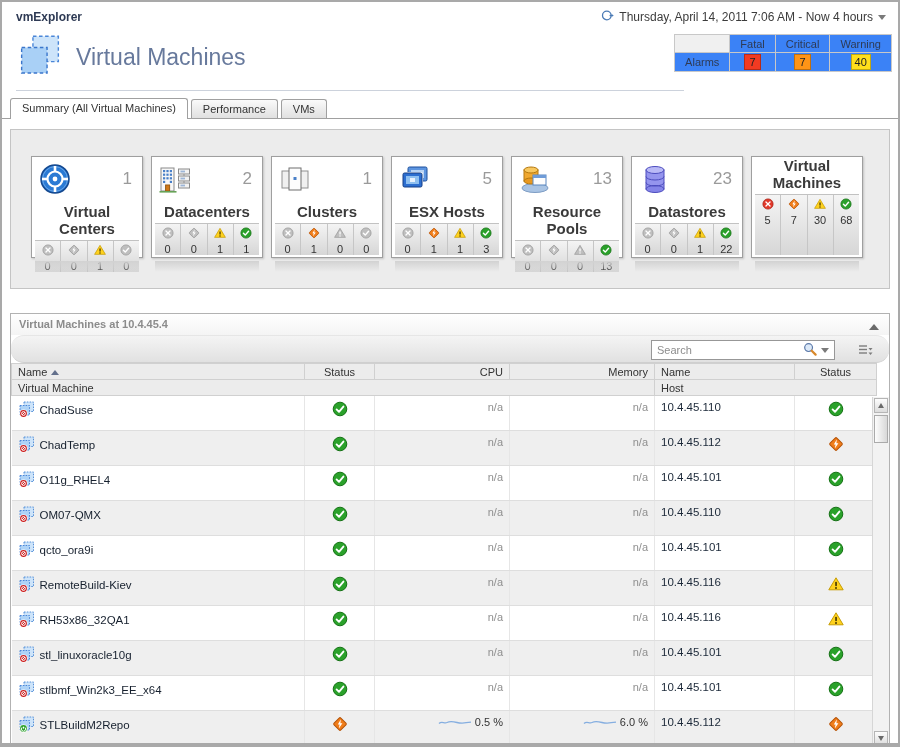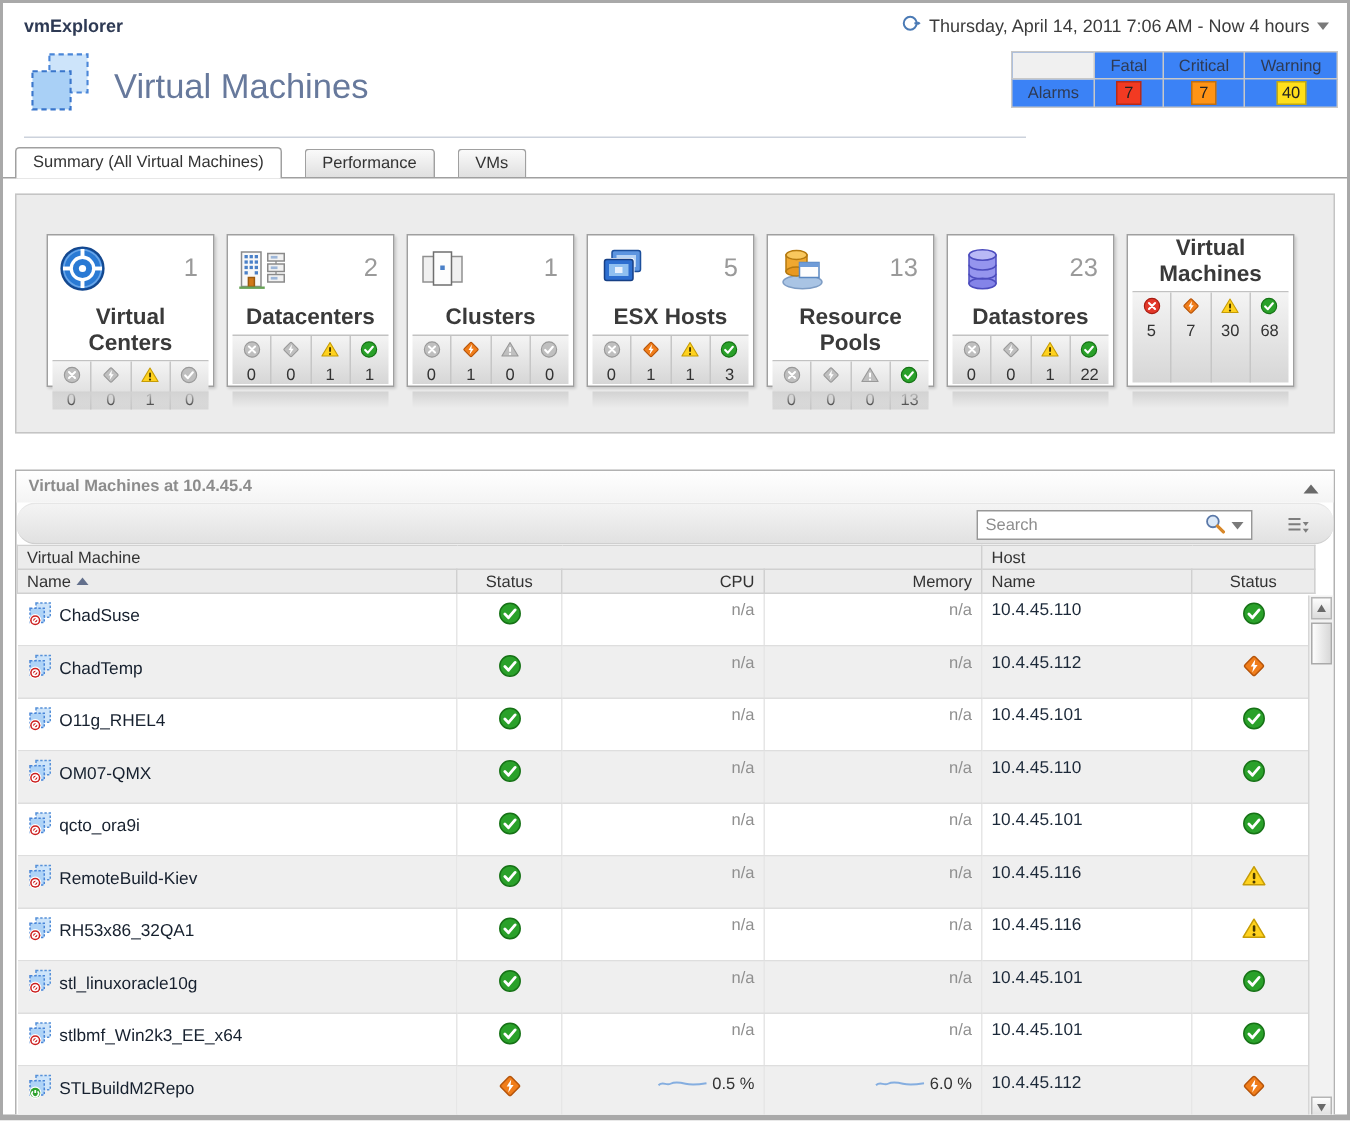--- a/index.html
+++ b/index.html
@@ -17,21 +17,21 @@
   .header-row { position:relative; height:64px; padding-left:14px; }
   .title-block { display:flex; align-items:center; gap:12px; width:668px; border-bottom:1px solid #ccd2dc; padding-bottom:8px; }
   .page-title { font-size:23px; font-weight:normal; color:#67799c; }
   .alarms-box { position:absolute; right:6px; top:2px; border-collapse:collapse; background:#3b82f6; }
   .alarms-box th, .alarms-box td { border:1px solid #c8c8c8; height:18px; padding:1px 10px; font-weight:normal; text-align:center; font-size:11px; color:#2e3a54; }
   .alarms-box .corner { background:#f0f0f0; }
   .alarms-label { font-weight:bold; color:#222; }
   .alarm-badge { display:inline-block; min-width:17px; padding:1px 3px; text-align:center; color:#222; border:1px solid rgba(0,0,0,0.25); }
 
   
-  .tabs { display:flex; align-items:flex-end; gap:15px; padding-left:8px; height:23px; border-bottom:1px solid #a0a0a0; }
+  .tabs { display:flex; align-items:flex-end; gap:3px; padding-left:8px; height:23px; border-bottom:1px solid #a0a0a0; }
   .tab { border:1px solid #a0a0a0; border-bottom:none; border-radius:3px 3px 0 0; padding:3px 11px 3px; background:linear-gradient(#fafafa,#e0e0e0); color:#333; cursor:pointer; position:relative; }
   .tab.active { background:#fff; margin-bottom:-1px; padding-bottom:5px; z-index:2; }
 
   
   .tiles-panel { margin:10px 8px 0; height:160px; border:1px solid #c4c4c4; background:#ececec; padding:26px 0 0 20px; display:flex; gap:8px; }
   .tile { width:112px; height:102px; background:#fff; border:1px solid #9f9f9f; box-shadow:1px 1px 2px rgba(0,0,0,0.18); position:relative; display:flex; flex-direction:column; cursor:pointer; }
   .tile::after { content:""; position:absolute; left:3px; right:3px; bottom:-15px; height:11px; background:linear-gradient(#d2d2d2, rgba(236,236,236,0)); }
   .tile-top { position:relative; height:46px; flex:0 0 auto; }
   .tile-icon { position:absolute; left:6px; top:5px; }
   .tile-count { position:absolute; right:10px; top:12px; font-size:17px; color:#9a9a9a; }
@@ -418,30 +418,30 @@
         <colgroup>
           <col style="width:293px">
             <col style="width:70px">
             <col style="width:135px">
           <col style="width:145px">
             <col style="width:140px">
             <col style="width:82px">
         </colgroup>
         <thead>
           <tr>
-            <th colspan="4">Virtual Machine</th>
-            <th colspan="2">Host</th>
-          </tr>
-          <tr>
             <th><span>Name</span><span class="tri-up sort-icon"></span></th>
             <th class="h-center">Status</th>
             <th class="h-right">CPU</th>
             <th class="h-right">Memory</th>
             <th>Name</th>
             <th class="h-center">Status</th>
+          </tr>
+          <tr>
+            <th colspan="4">Virtual Machine</th>
+            <th colspan="2">Host</th>
           </tr>
         </thead>
         <tbody id="vm-tbody">
         <tr>
           <td class="c-name"><span class="vm-icon"><svg width="17" height="17" viewBox="0 0 17 17">
                     <rect x="6" y="1" width="9.5" height="9.5" fill="#cde4fa" stroke="#5590d8" stroke-dasharray="1.6,1.2"></rect>
                     <rect x="2" y="4.5" width="9.5" height="9.5" fill="#aed3f7" stroke="#4a86d8" stroke-dasharray="1.6,1.2"></rect>
                     <circle cx="5.5" cy="12.5" r="4.1" fill="#fff"></circle>
                     <circle cx="5.5" cy="12.5" r="3.4" fill="#cc1f1f"></circle>
                     <circle cx="5.5" cy="12.5" r="1.9" fill="none" stroke="#fff"></circle>

